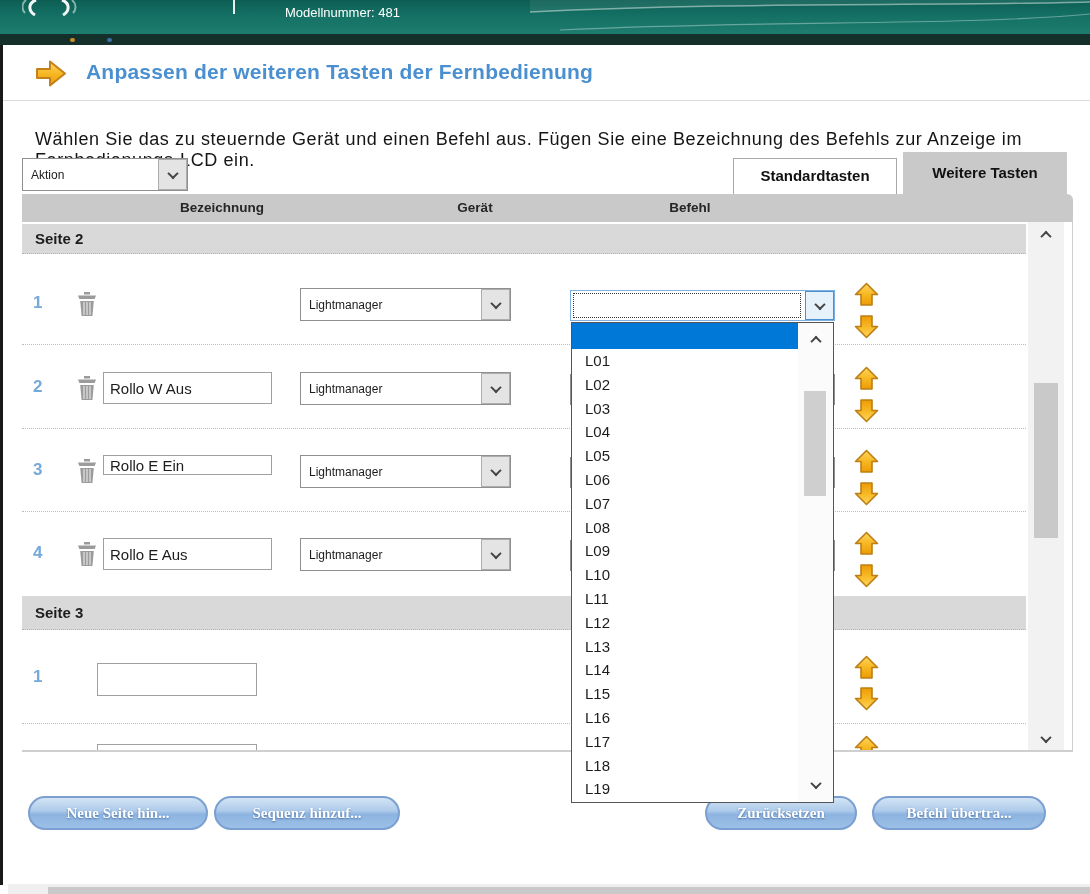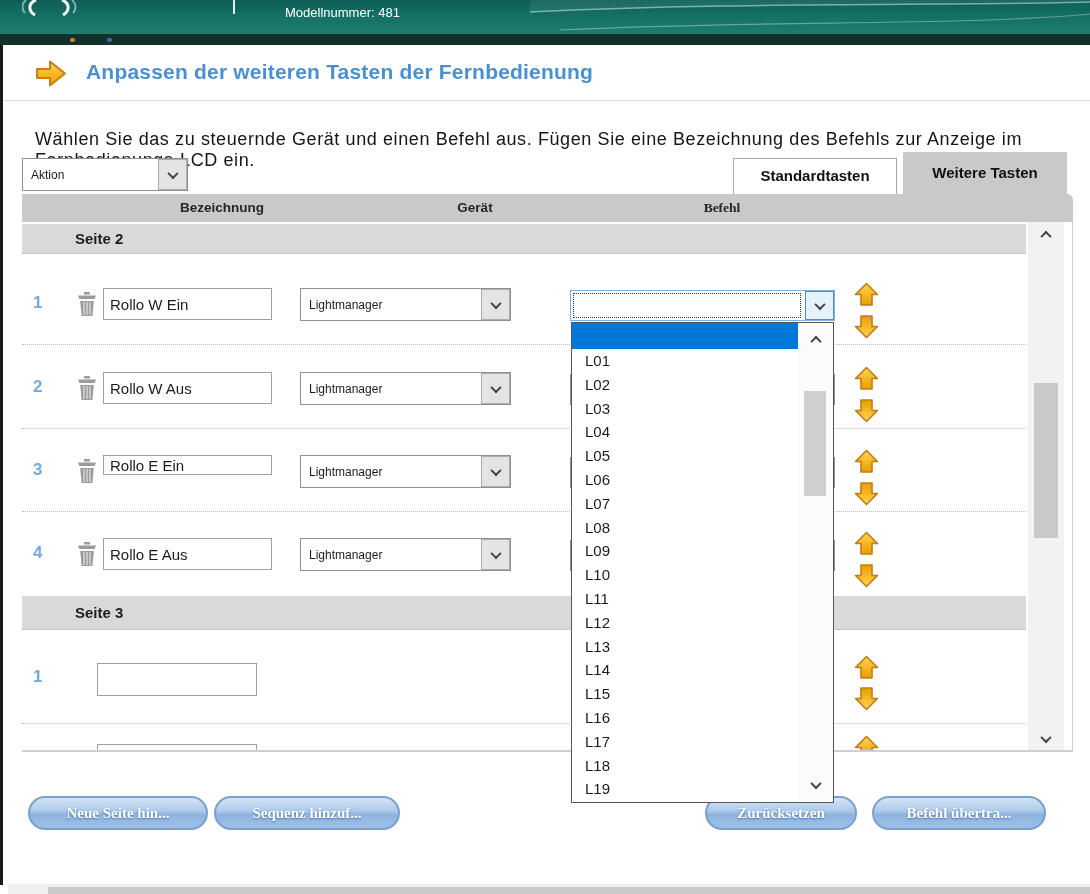--- a/index.html
+++ b/index.html
@@ -46,27 +46,27 @@
   .tab.inactive { left:733px; top:158px; width:164px; height:36px; line-height:34px;
     background:#fff; border:1px solid #a8a8a8; border-bottom:none; }
   .tab.active { left:903px; top:152px; width:164px; height:42px; line-height:42px; background:#c9c9c9; }
 
   
   .thead { position:absolute; left:22px; top:194px; width:1051px; height:28px; background:#c9c9c9;
     border-top-right-radius:6px; }
   .thead .col { position:absolute; top:6px; font-size:13.5px; font-weight:bold; color:#262626; text-align:center; }
   .col.c1 { left:130px; width:140px; }
   .col.c2 { left:408px; width:90px; }
-  .col.c3 { left:652px; width:96px;font-family:Liberation Serif, serif; }
+  .col.c3 { left:620px; width:96px; }
 
   .tbody { position:absolute; left:22px; top:222px; width:1051px; height:530px; background:#fff;
     border-right:1px solid #cfcfcf; border-bottom:2px solid #cfcfcf; overflow:hidden; }
 
   .section-bar { position:absolute; left:0; width:1004px; background:#d9d9d9;
-    font-size:15px; font-weight:bold; color:#1d1d1d; border-bottom:1px dotted #b5b5b5;padding-left:40px; }
+    font-size:15px; font-weight:bold; color:#1d1d1d; border-bottom:1px dotted #b5b5b5; }
   .section-bar .sb-label { margin-left:13px; }
   .sec1 { top:2px; height:30px; line-height:29px; }
   .sec2 { top:374px; height:34px; line-height:33px; }
 
   .row-sep { position:absolute; left:0; width:1004px; border-bottom:1px dotted #bdbdbd; }
 
   .row-num { position:absolute; left:11px; width:24px; font-size:17px; font-weight:bold; color:#74a9da; }
   .trash { position:absolute; left:54px; }
   .tinput { position:absolute; border:1px solid #a0a0a0; background:#fff; font-family:"Liberation Sans",sans-serif;
     font-size:15px; color:#1c1c1c; padding:0 6px; outline:none; }
@@ -174,21 +174,20 @@
       <span class="sb-label">Seite 2</span>
     </div>
 
     <span class="row-num" style="top:71px;">1</span>
     <svg class="trash" style="top:69px;" width="22" height="26" viewBox="0 0 22 26">
       <path fill="#9b9b9b" d="M8 1h6v2.5H8z"></path>
         <path fill="#9b9b9b" d="M2 4.5h18l-1.3 3.5H3.3z"></path>
       <path fill="#9b9b9b" d="M4.2 10h13.6L16.4 25H5.6z"></path>
       <path stroke="#fff" stroke-width="1.1" d="M8 11v13M11 11v13M14 11v13" opacity=".8"></path>
     </svg>
-    <input class="tinput" style="left: 81px; top: 66px; width: 169px; height: 32px;" type="text" value="Rollo W Ein">
     <div class="wsel" style="left:278px; top:66px; width:211px; height:33px;">
       <span class="wsel-text">Lightmanager</span>
       <span class="wsel-btn">
           <i class="chev down"></i>
         </span>
     </div>
     <div class="wsel focused" style="left:548px; top:68px; width:265px; height:31px;">
       <span class="wsel-text"></span>
       <span class="wsel-btn">
           <i class="chev down"></i>

